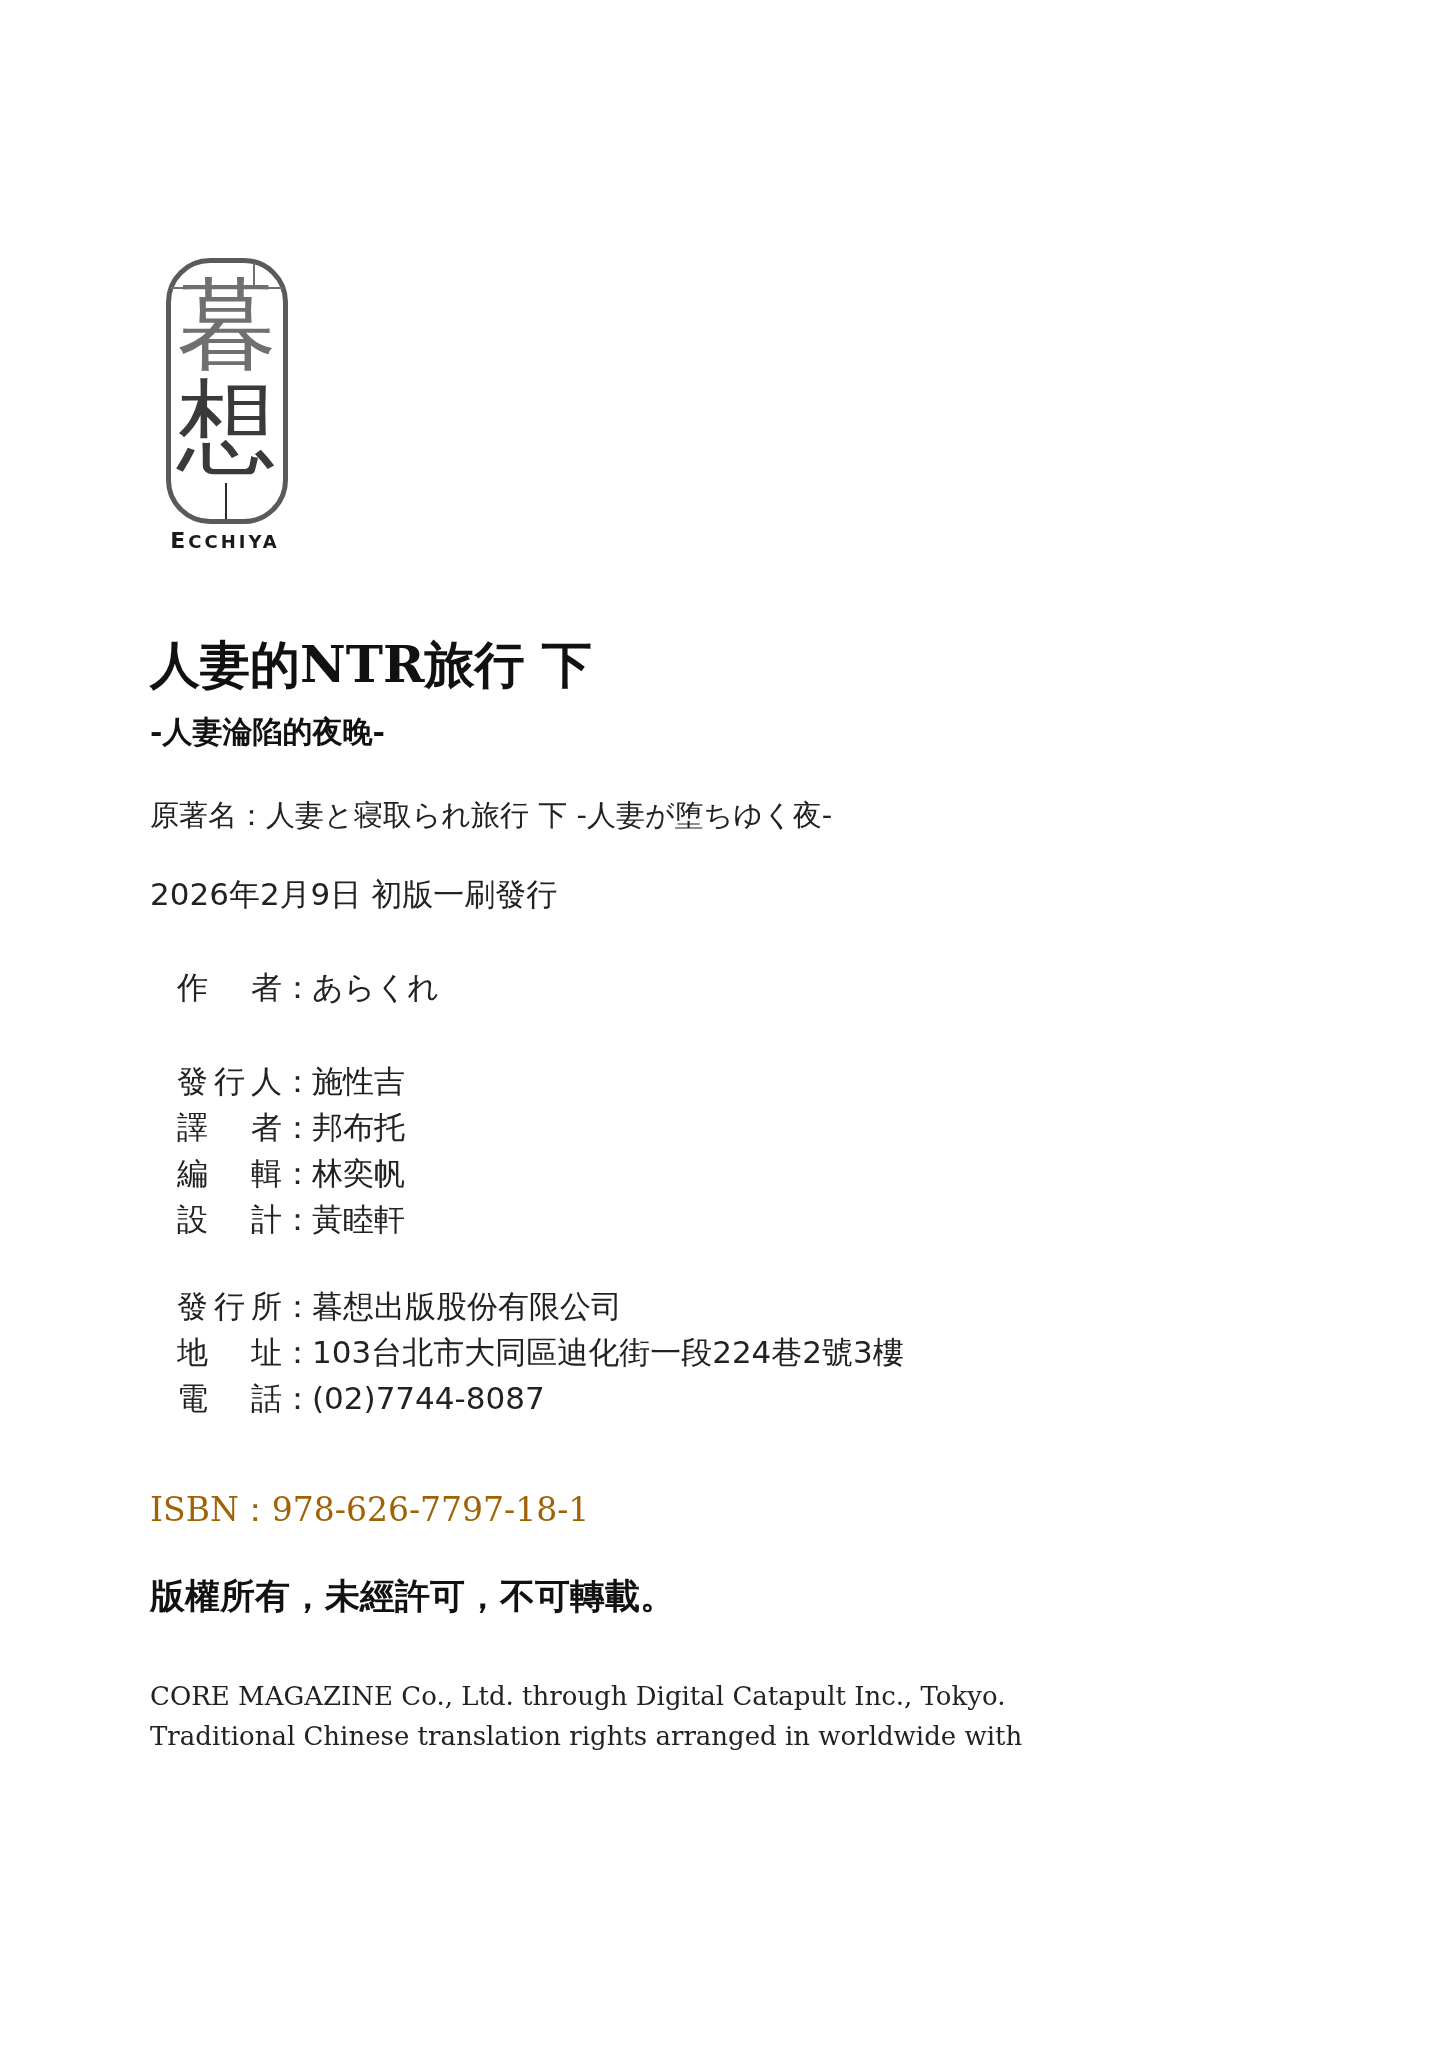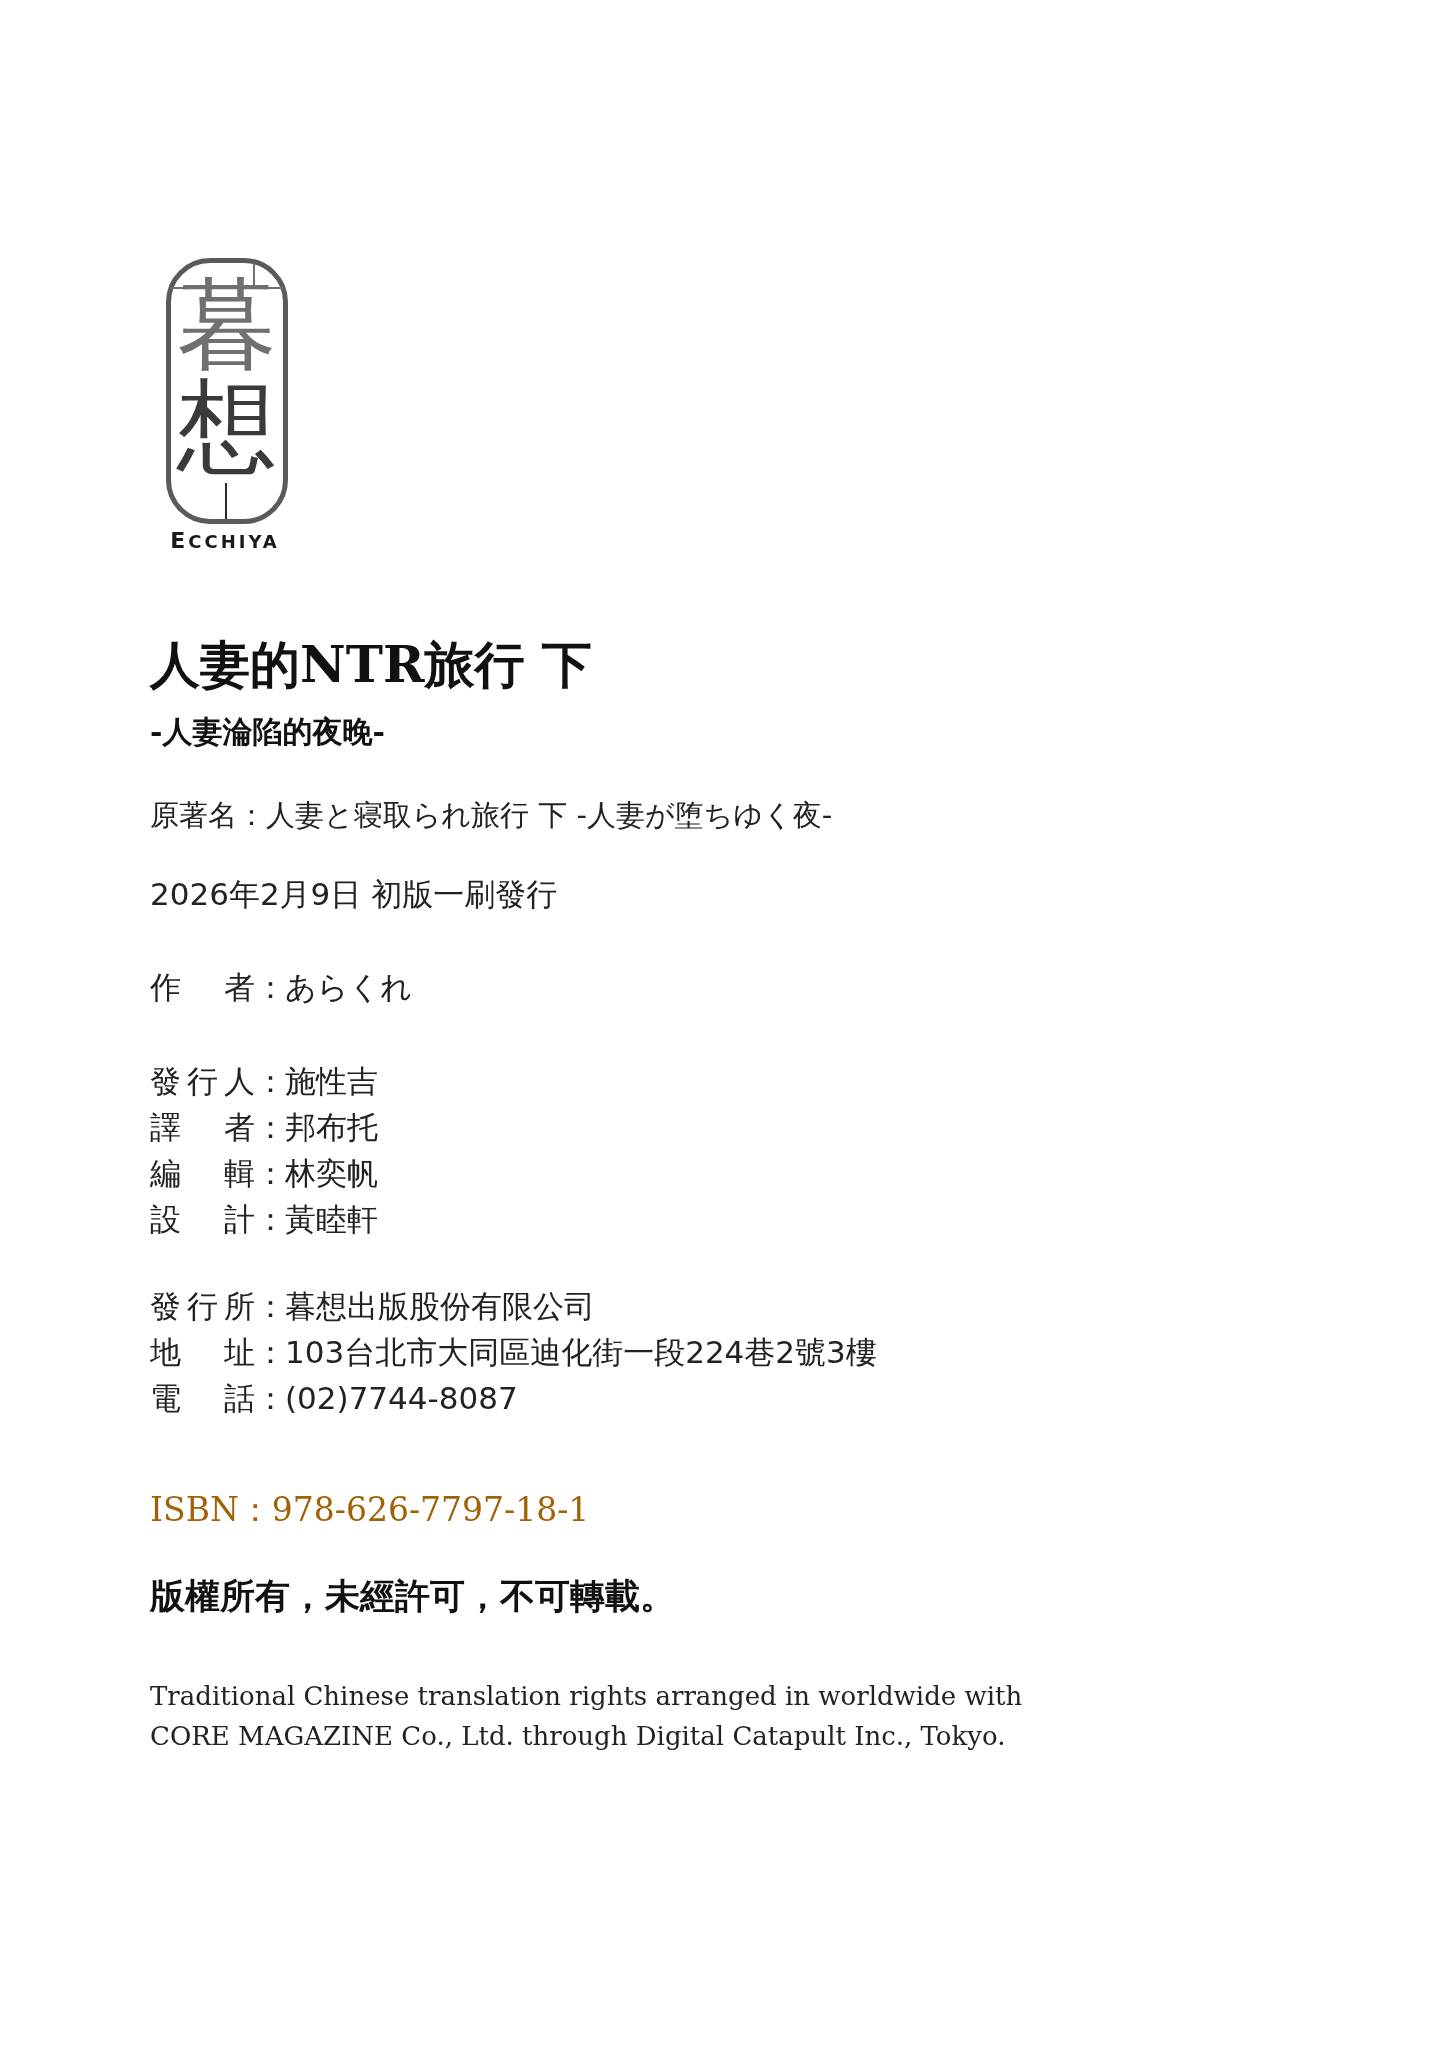--- a/index.html
+++ b/index.html
@@ -127,20 +127,21 @@
       font-size: 31px;
       line-height: 46px;
       display: flex;
       white-space: nowrap;
     }
     .credit-label {
       display: inline-block;
       width: 105px;
       text-align-last: justify;
       text-align: justify;
+      margin-left: 27px;
     }
     .credit-colon {
       display: inline-block;
       width: 30px;
       text-align: center;
     }
     .author { top: 964px; }
     .staff { top: 1058px; }
     .company { top: 1283px; }
     .isbn {
@@ -234,15 +235,15 @@
       <span class="credit-colon">：</span>
       <span>(02)7744-8087</span>
   </div>
 </div>
 
 <div class="block isbn">ISBN：978-626-7797-18-1</div>
 
 <div class="block rights-zh">版權所有，未經許可，不可轉載。</div>
 
 <div class="block english">
+  <div>CORE MAGAZINE Co., Ltd. through Digital Catapult Inc., Tokyo.</div>
   <div>Traditional Chinese translation rights arranged in worldwide with</div>
-  <div>CORE MAGAZINE Co., Ltd. through Digital Catapult Inc., Tokyo.</div>
 </div>
 
 </body></html>

